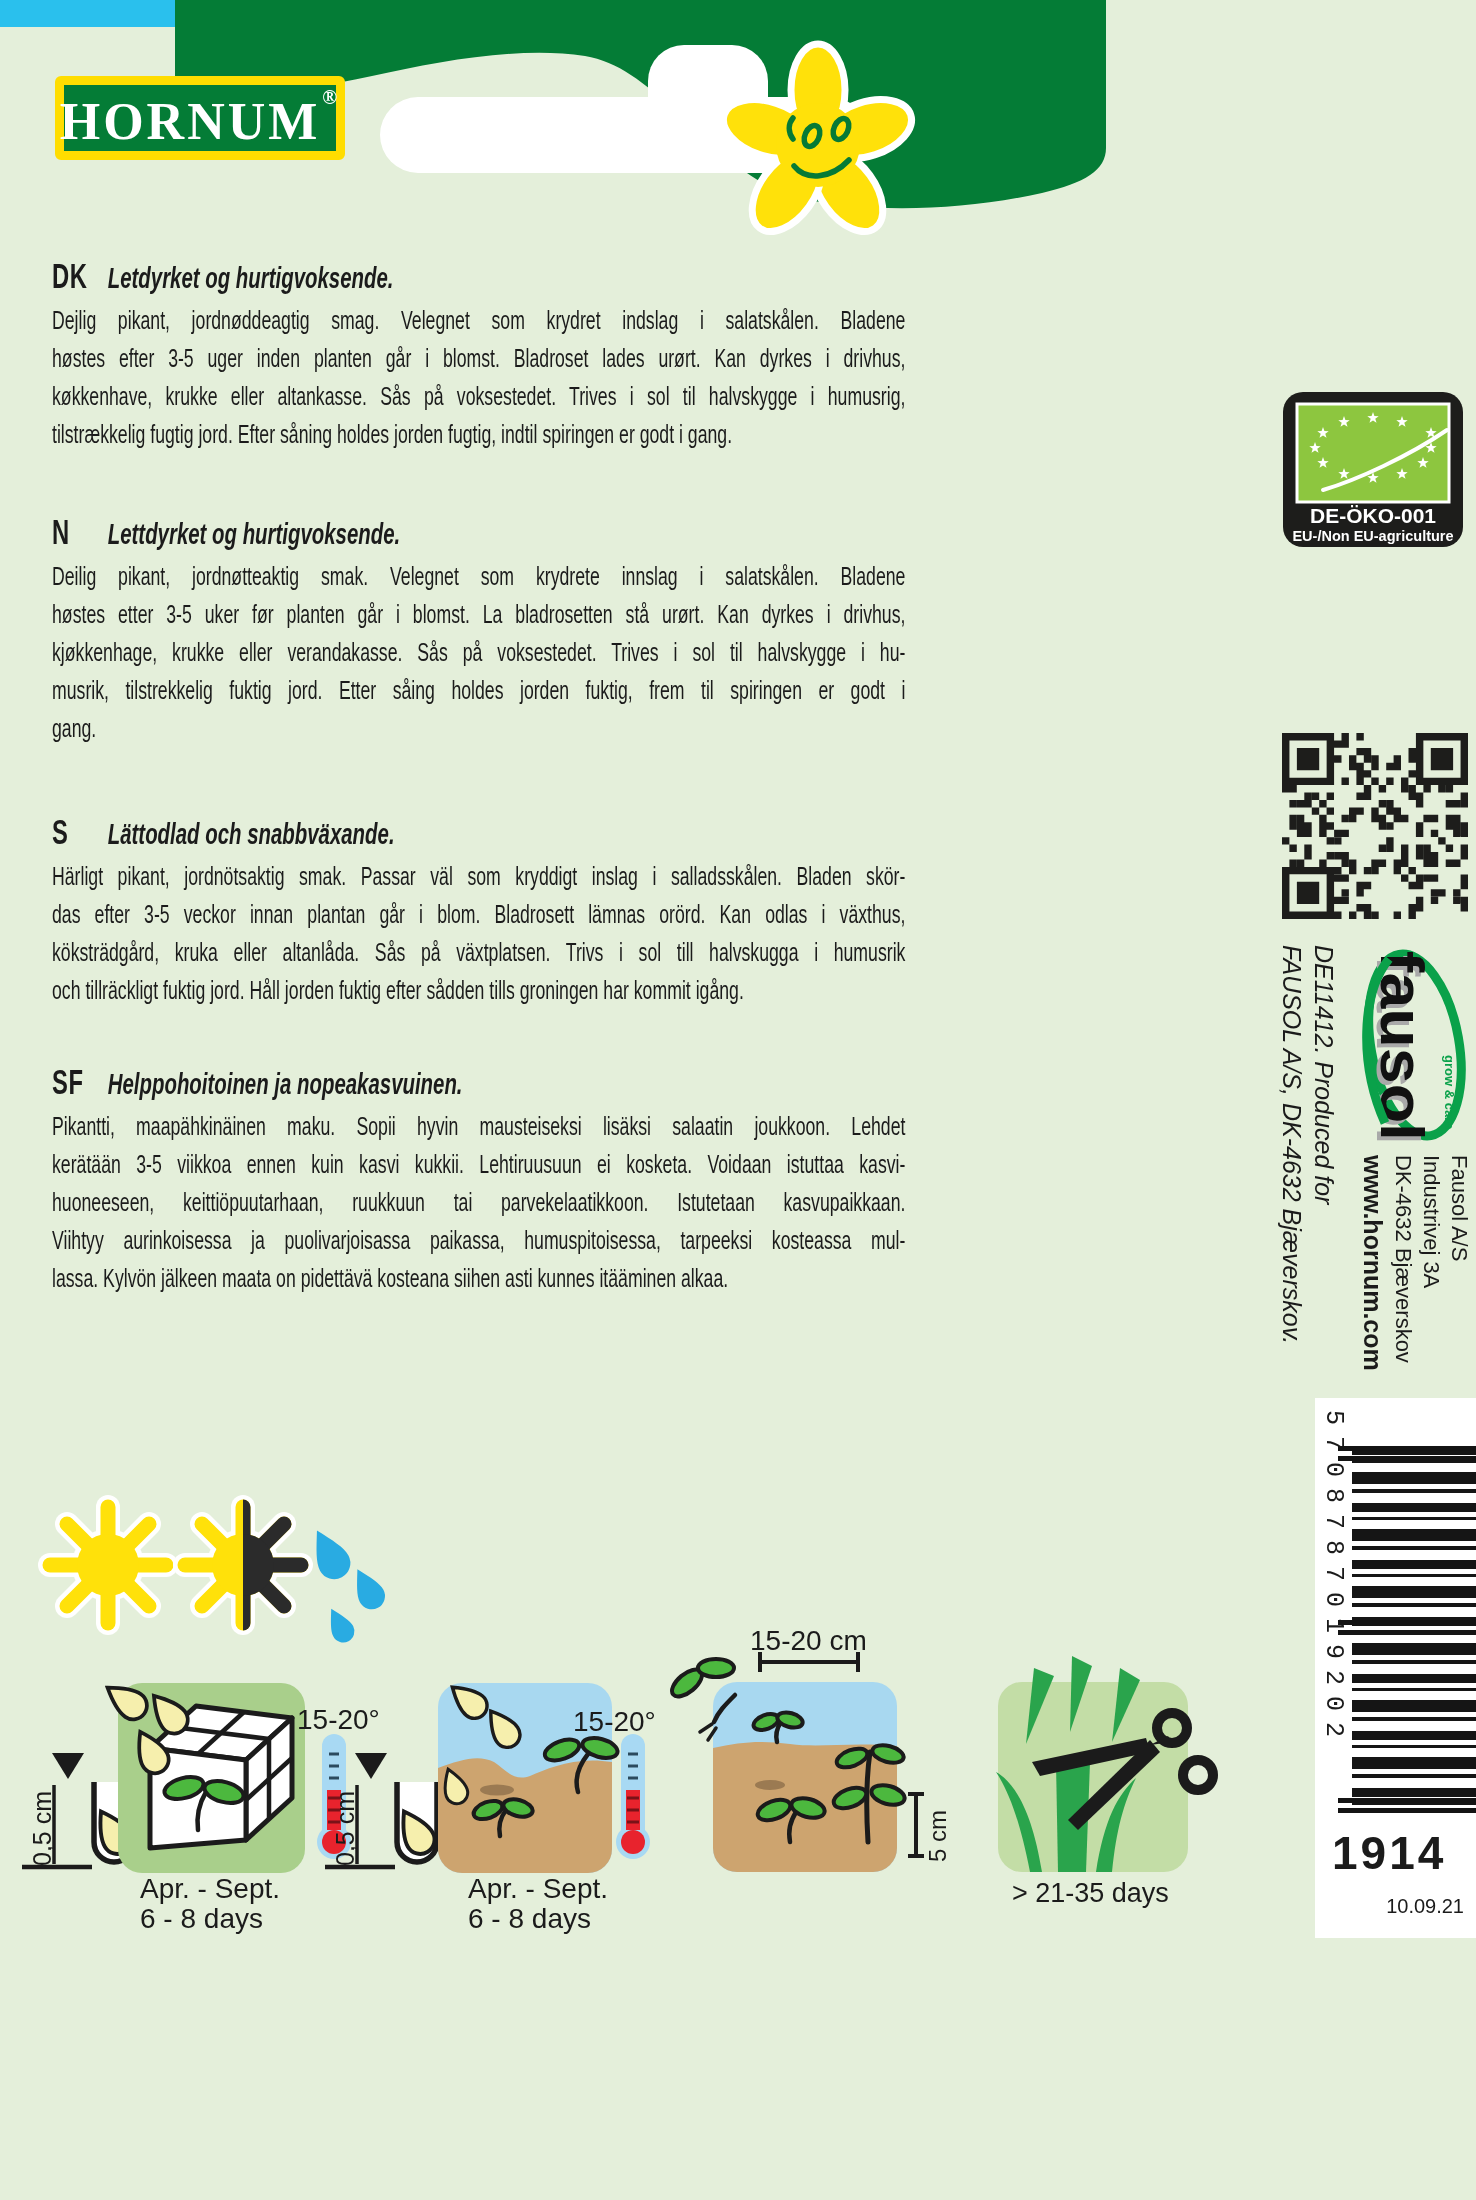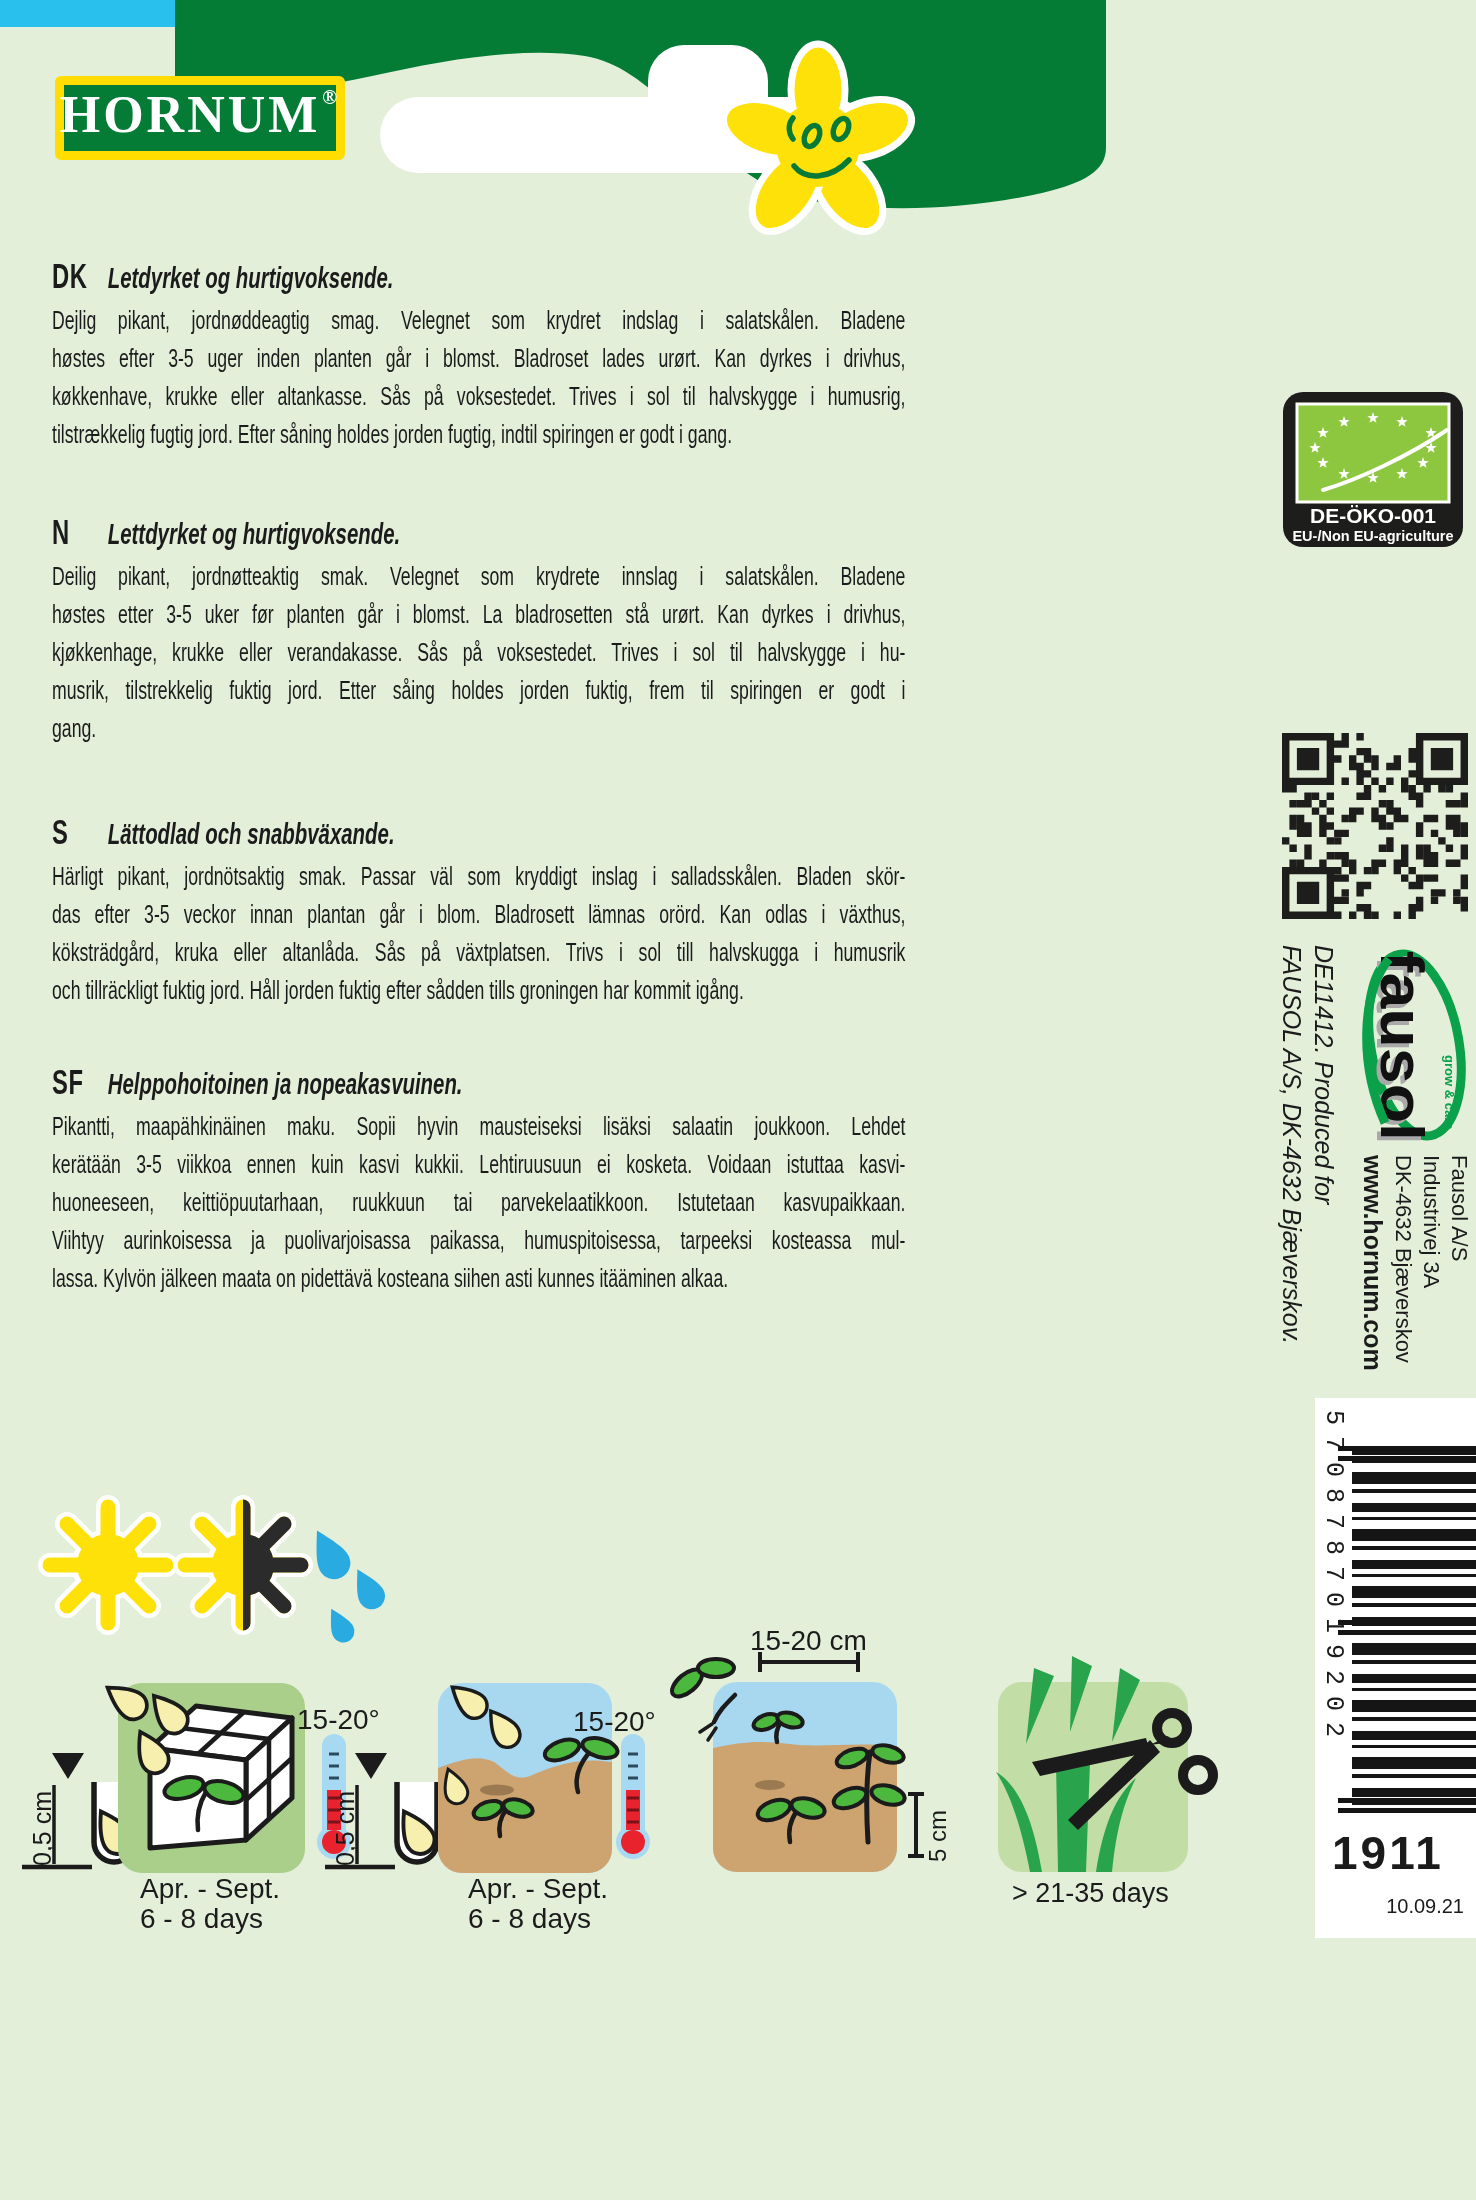--- a/index.html
+++ b/index.html
@@ -2,21 +2,21 @@
 <html><head>
 <meta charset="utf-8">
 <style>
   html,body{margin:0;padding:0;background:#ffffff}
   #page{position:relative;width:1476px;height:2200px;background:#e4efda;overflow:hidden;
         font-family:"Liberation Sans",sans-serif;color:#1b1b1b}
 
   
   #header-svg{position:absolute;left:0;top:0}
   #hornum{position:absolute;left:55px;top:76px;width:272px;height:66px;background:#047c36;
-          border:9px solid #ffdd00;border-radius:6px;display:flex;align-items:flex-start;justify-content:center;
+          border:9px solid #ffdd00;border-radius:6px;display:flex;align-items:flex-end;justify-content:center;
           font-family:"Liberation Serif",serif;font-weight:bold;font-size:52px;color:#fff;letter-spacing:3px}
   #hornum .reg{font-size:20px;align-self:flex-start;line-height:24px;margin-left:2px}
 
   
   .sec{position:absolute;left:52px;width:1255px;transform:scaleX(0.68);transform-origin:0 0}
   #sec-dk{top:256px}#sec-n{top:512px}#sec-s{top:812px}#sec-sf{top:1062px}
   .sec-head{display:flex;align-items:baseline;margin-bottom:5px}
   .sec-code{font-weight:bold;font-size:35px;width:82px;letter-spacing:1px}
   .sec-title{font-weight:bold;font-style:italic;font-size:30px}
   .jline{font-size:26px;line-height:38px;text-align:justify;text-align-last:justify}
@@ -187,21 +187,21 @@
 
   <div id="bcbox">
     <div id="bcnum">5708787019202</div>
     <div id="bars"></div>
     <div class="guard" style="top:48px"></div>
     <div class="guard" style="top:58px"></div>
     <div class="guard" style="top:222px"></div>
     <div class="guard" style="top:232px"></div>
     <div class="guard" style="top:400px"></div>
     <div class="guard" style="top:410px"></div>
-    <div id="bcitem">1911</div>
+    <div id="bcitem">1914</div>
     <div id="bcdate">10.09.21</div>
   </div>
 
   <svg id="picto-svg" width="1250" height="470" viewBox="0 0 1250 470">
     <defs>
       <g id="rays">
         <line x1="0" y1="-30" x2="0" y2="-58"></line>
           <line x1="21" y1="-21" x2="41" y2="-41"></line>
         <line x1="30" y1="0" x2="58" y2="0"></line>
           <line x1="21" y1="21" x2="41" y2="41"></line>

